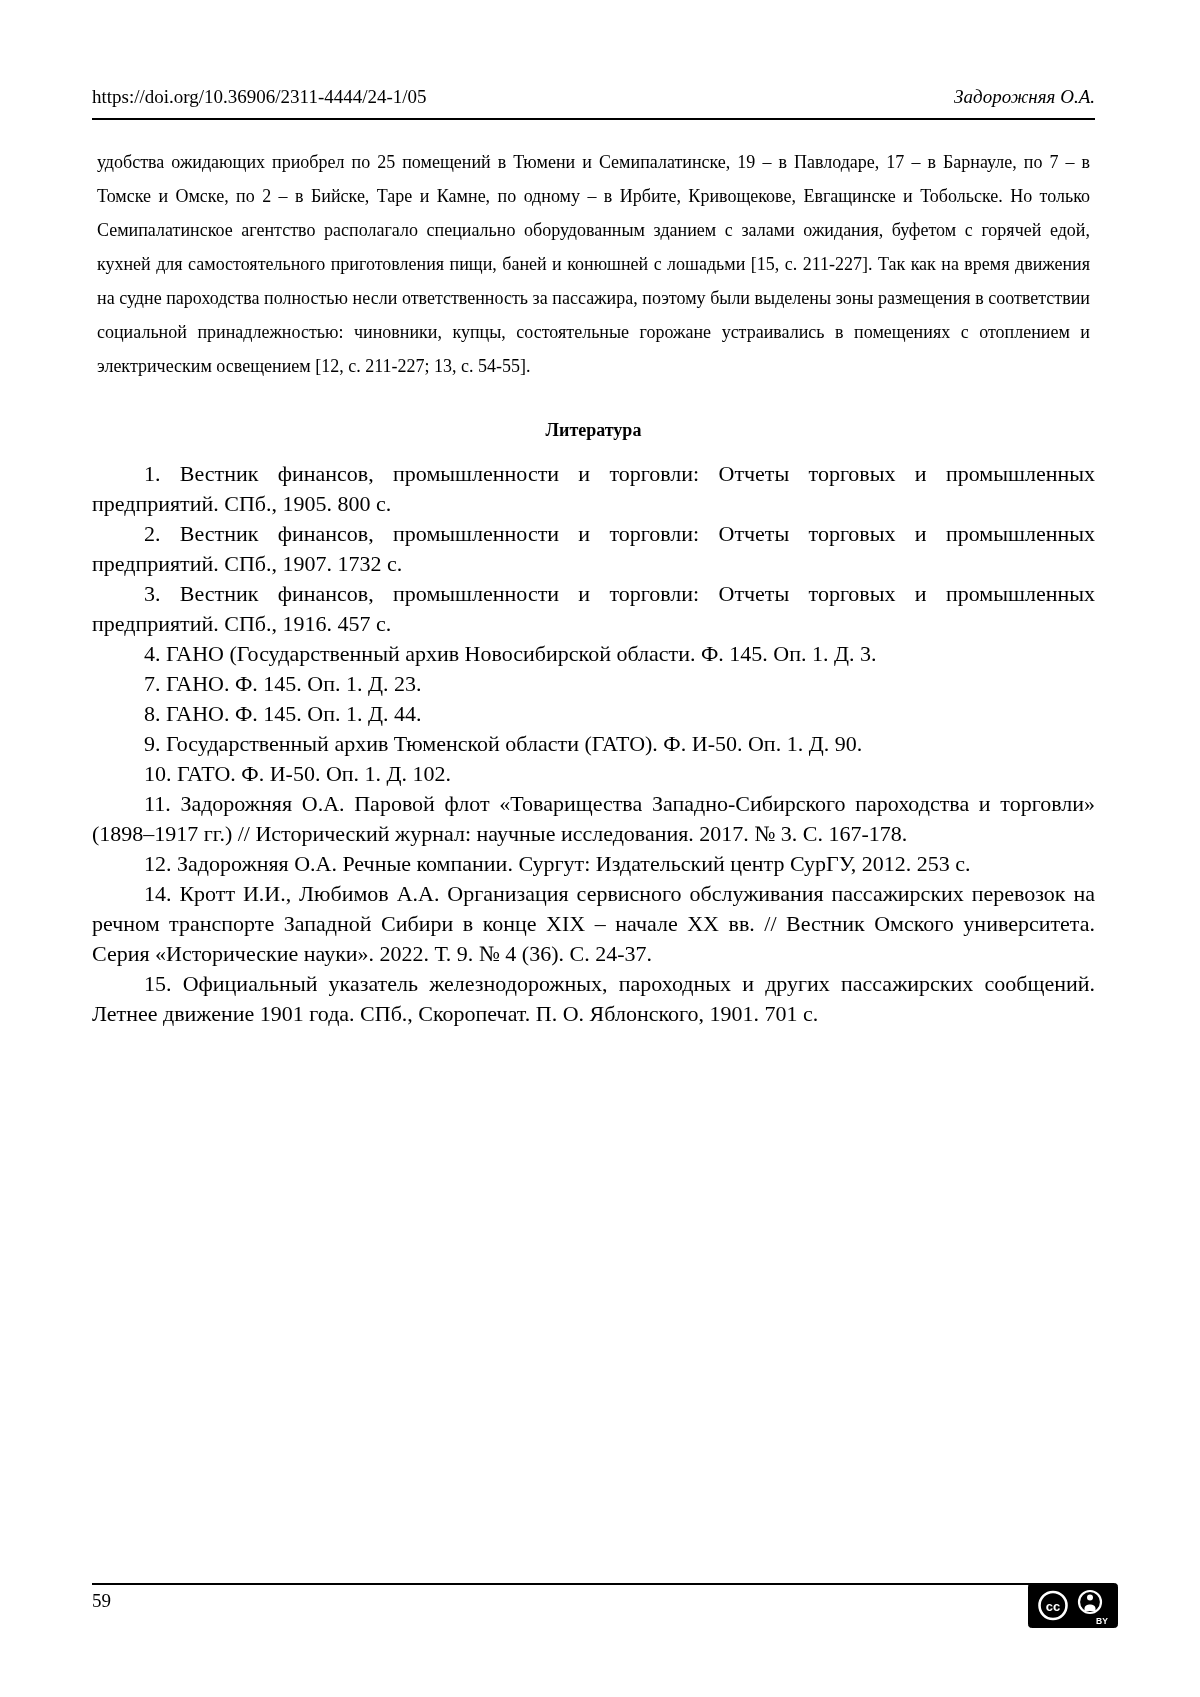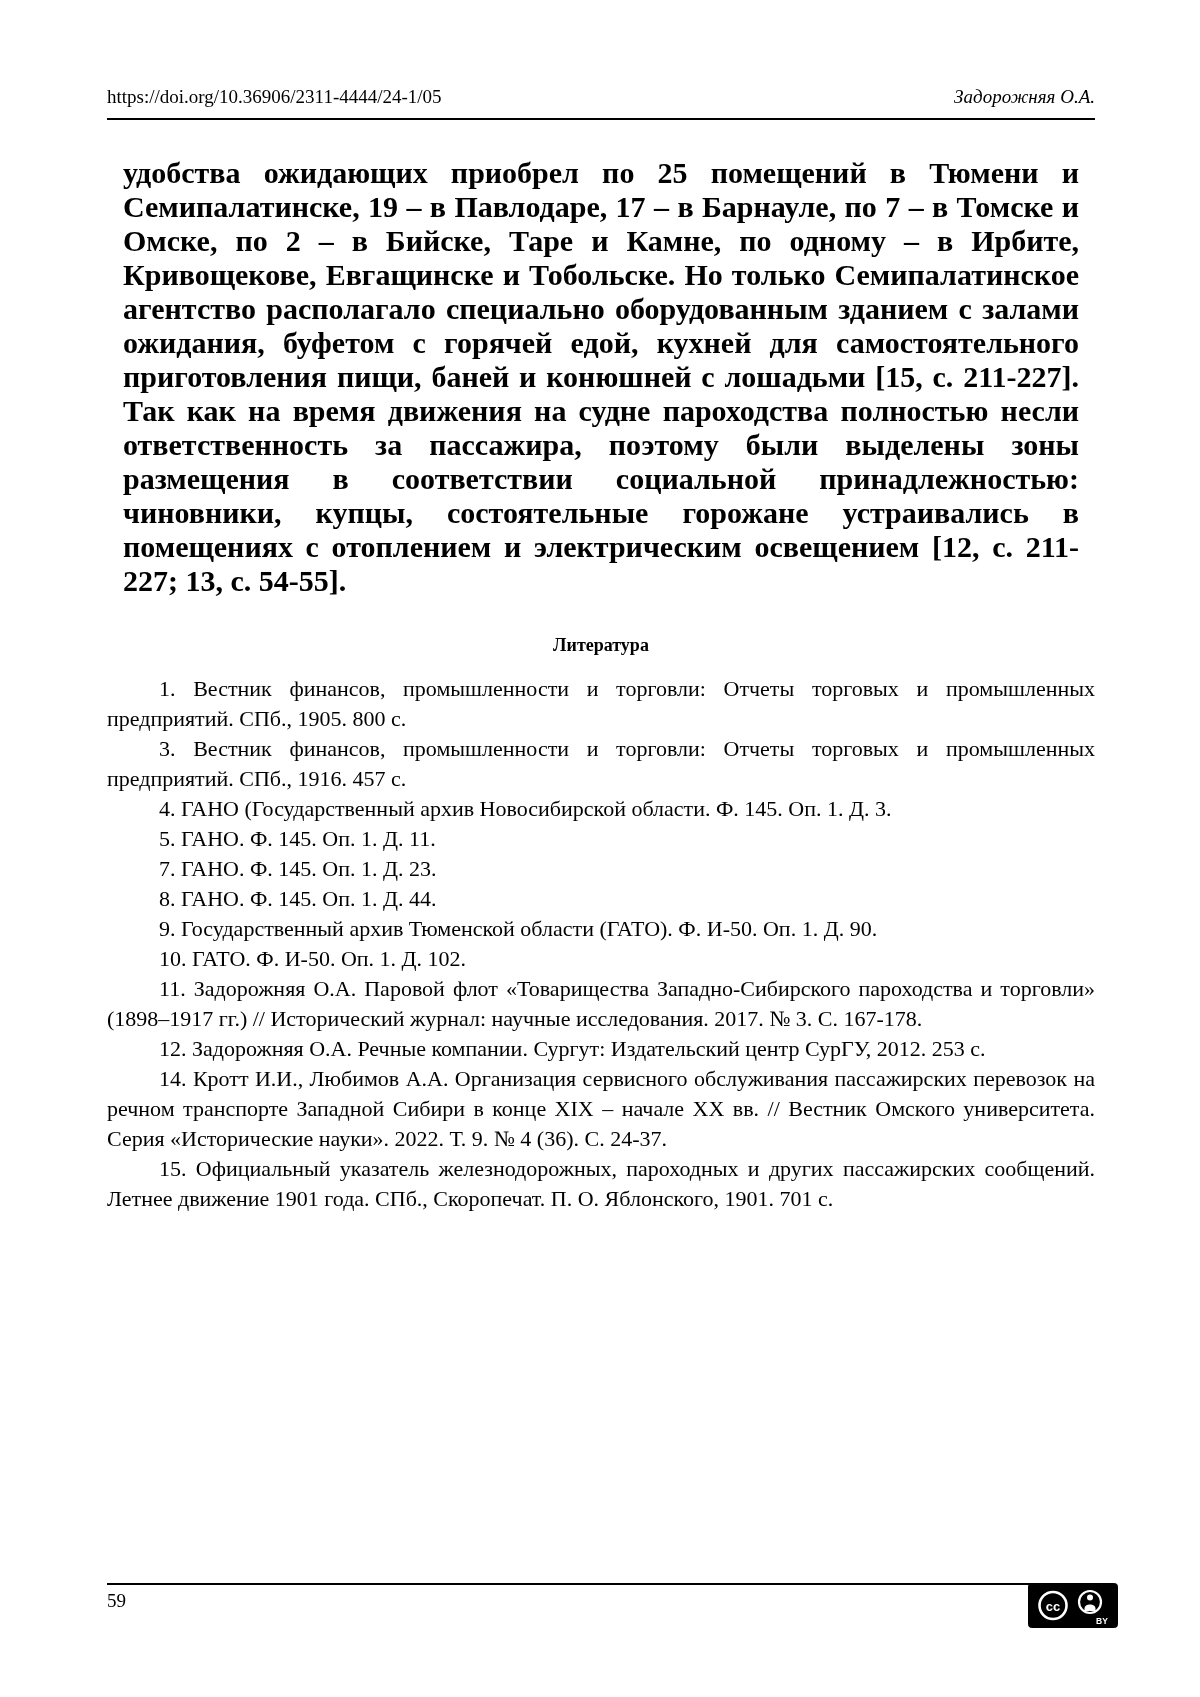--- a/index.html
+++ b/index.html
@@ -10,21 +10,21 @@
     position: relative;
     width: 1200px;
     height: 1697px;
     margin: 0 auto;
     background: #ffffff;
     color: #000000;
     font-family: "Liberation Serif", "DejaVu Serif", serif;
     overflow: hidden;
   }
 
-  .abs { position: absolute; left: 107px; right: 105px; }
+  .abs { position: absolute; left: 92px; right: 105px; }
 
   
   .page-header {
     top: 86px;
     display: flex;
     justify-content: space-between;
     align-items: baseline;
     font-size: 19px;
   }
   .doi { text-decoration: none; color: #000; }
@@ -32,25 +32,24 @@
   .header-rule {
     top: 118px;
     border-top: 2px solid #000;
     height: 0;
   }
 
   
   .content { top: 140px; }
 
   .body-par {
-    margin: 16px;
-    font-size: 30px;
+    margin: 5px;
+    font-size: 18px;
     line-height: 34px;
     text-align: justify;
-    font-weight: bold;
   }
 
   .section-title {
     margin: 32px 0 14px 0;
     font-size: 18px;
     line-height: 30px;
     font-weight: bold;
     text-align: center;
   }
 
@@ -93,23 +92,23 @@
   </header>
 
   <div class="abs header-rule"></div>
 
   <main class="abs content">
     <p class="body-par">удобства ожидающих приобрел по 25 помещений в Тюмени и Семипалатинске, 19 – в Павлодаре, 17 – в Барнауле, по 7 – в Томске и Омске, по 2 – в Бийске, Таре и Камне, по одному – в Ирбите, Кривощекове, Евгащинске и Тобольске. Но только Семипалатинское агентство располагало специально оборудованным зданием с залами ожидания, буфетом с горячей едой, кухней для самостоятельного приготовления пищи, баней и конюшней с лошадьми [15, с. 211-227]. Так как на время движения на судне пароходства полностью несли ответственность за пассажира, поэтому были выделены зоны размещения в соответствии социальной принадлежностью: чиновники, купцы, состоятельные горожане устраивались в помещениях с отоплением и электрическим освещением [12, с. 211-227; 13, с. 54-55].</p>
 
     <h2 class="section-title">Литература</h2>
 
     <p class="ref">1. Вестник финансов, промышленности и торговли: Отчеты торговых и промышленных предприятий. СПб., 1905. 800 с.</p>
+    <p class="ref">2. Вестник финансов, промышленности и торговли: Отчеты торговых и промышленных предприятий. СПб., 1907. 1732 с.</p>
     <p class="ref">3. Вестник финансов, промышленности и торговли: Отчеты торговых и промышленных предприятий. СПб., 1916. 457 с.</p>
     <p class="ref">4. ГАНО (Государственный архив Новосибирской области. Ф. 145. Оп. 1. Д. 3.</p>
-    <p class="ref">5. ГАНО. Ф. 145. Оп. 1. Д. 11.</p>
     <p class="ref">7. ГАНО. Ф. 145. Оп. 1. Д. 23.</p>
     <p class="ref">8. ГАНО. Ф. 145. Оп. 1. Д. 44.</p>
     <p class="ref">9. Государственный архив Тюменской области (ГАТО). Ф. И-50. Оп. 1. Д. 90.</p>
     <p class="ref">10. ГАТО. Ф. И-50. Оп. 1. Д. 102.</p>
     <p class="ref">11. Задорожняя О.А. Паровой флот «Товарищества Западно-Сибирского пароходства и торговли» (1898–1917 гг.) // Исторический журнал: научные исследования. 2017. № 3. С. 167-178.</p>
     <p class="ref">12. Задорожняя О.А. Речные компании. Сургут: Издательский центр СурГУ, 2012. 253 с.</p>
     <p class="ref">14. Кротт И.И., Любимов А.А. Организация сервисного обслуживания пассажирских перевозок на речном транспорте Западной Сибири в конце XIX – начале XX вв. // Вестник Омского университета. Серия «Исторические науки». 2022. Т. 9. № 4 (36). С. 24-37.</p>
     <p class="ref">15. Официальный указатель железнодорожных, пароходных и других пассажирских сообщений. Летнее движение 1901 года. СПб., Скоропечат. П. О. Яблонского, 1901. 701 с.</p>
   </main>
 

